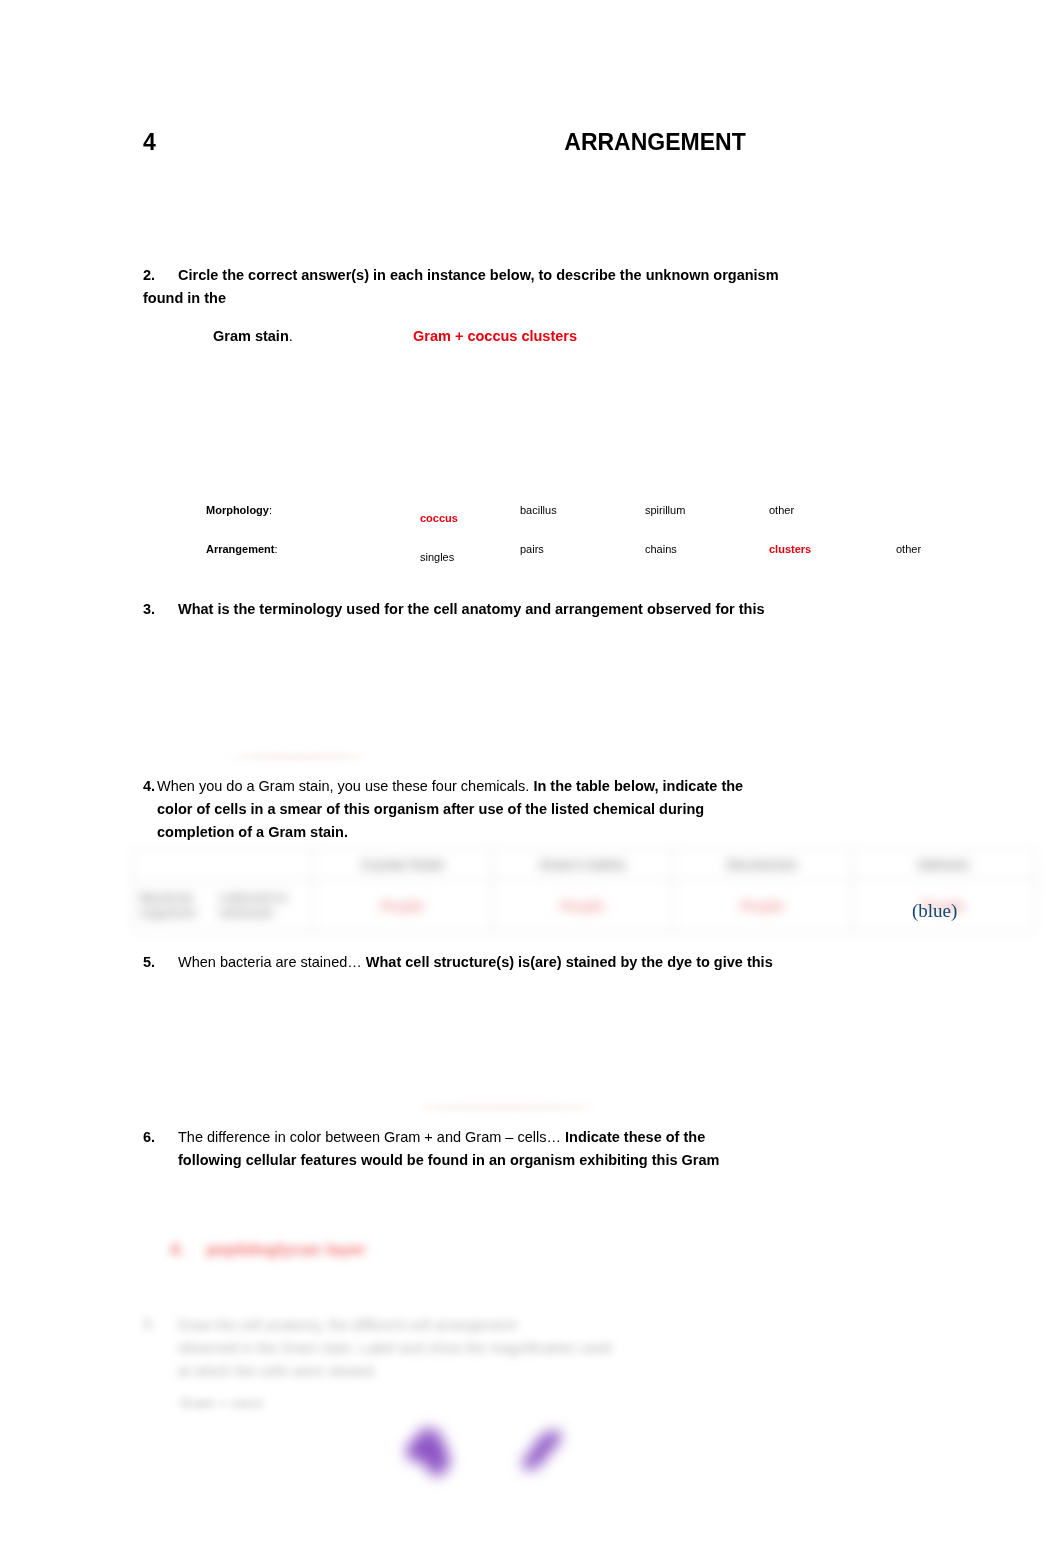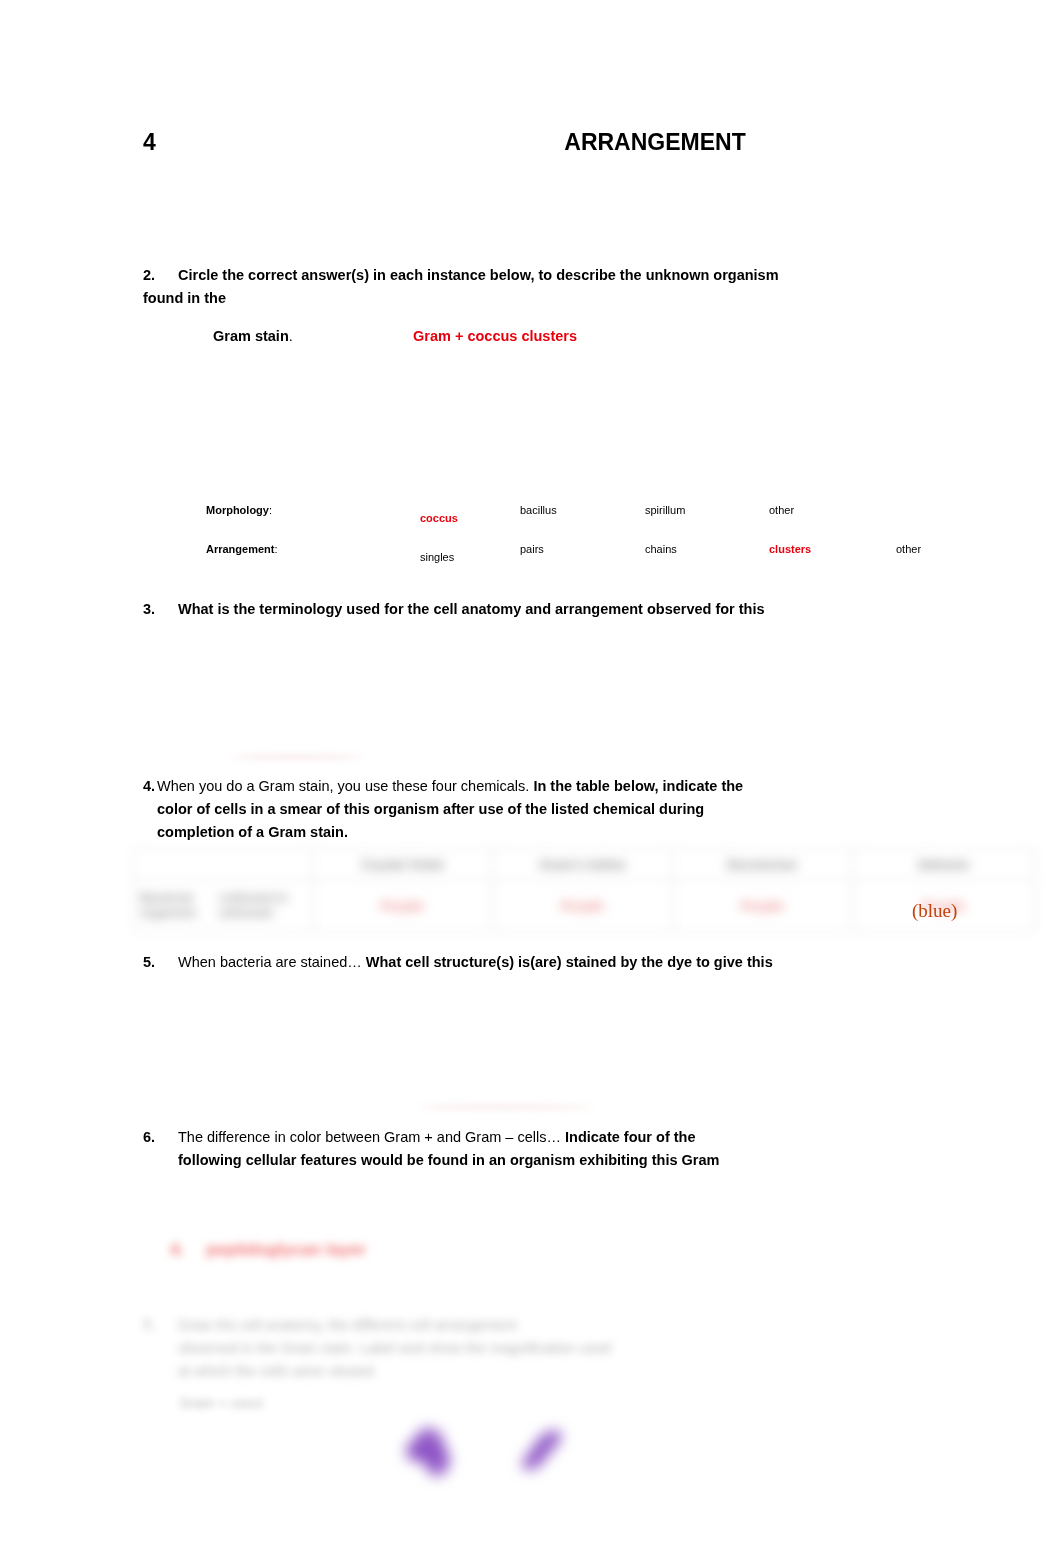--- a/index.html
+++ b/index.html
@@ -166,21 +166,21 @@
     color: #f09a9a;
     font-size: 14px;
   }
   .bt-cell.blank { border-right: none; border-bottom: none; border-top: none; }
   .blue-note {
     position: absolute;
     left: 912px;
     top: 900px;
     font-family: "Liberation Serif", serif;
     font-size: 19px;
-    color: #c2410c;
+    color: #0c4a6e;
   }
 
   
   #q5 { left: 143px; top: 951px; width: 830px; }
 
   
   #q6 { left: 143px; top: 1126px; width: 760px; }
   #q6 .q-body { margin-left: 35px; }
 
   
@@ -330,21 +330,21 @@
       <span class="b">What cell structure(s) is(are) stained by the dye to give this</span>
     </div>
   </div>
 
   <div class="smudge" style="left:418px; top:1105px; width:175px; height:4px; background:#f0cccc;"></div>
 
   <div class="q" id="q6">
     <span class="q-num">6.</span>
     <div class="q-body">
       <span class="n">The difference in color between Gram + and Gram – cells…</span>
-      <span class="b">Indicate four of the</span>
+      <span class="b">Indicate these of the</span>
       <div class="b">following cellular features would be found in an organism exhibiting this Gram</div>
     </div>
   </div>
 
   <div class="blur-red">
     <span class="mark">4.</span><span>peptidoglycan layer</span>
   </div>
 
   <div class="blur-q7">
     <span class="q-num">7.</span>

